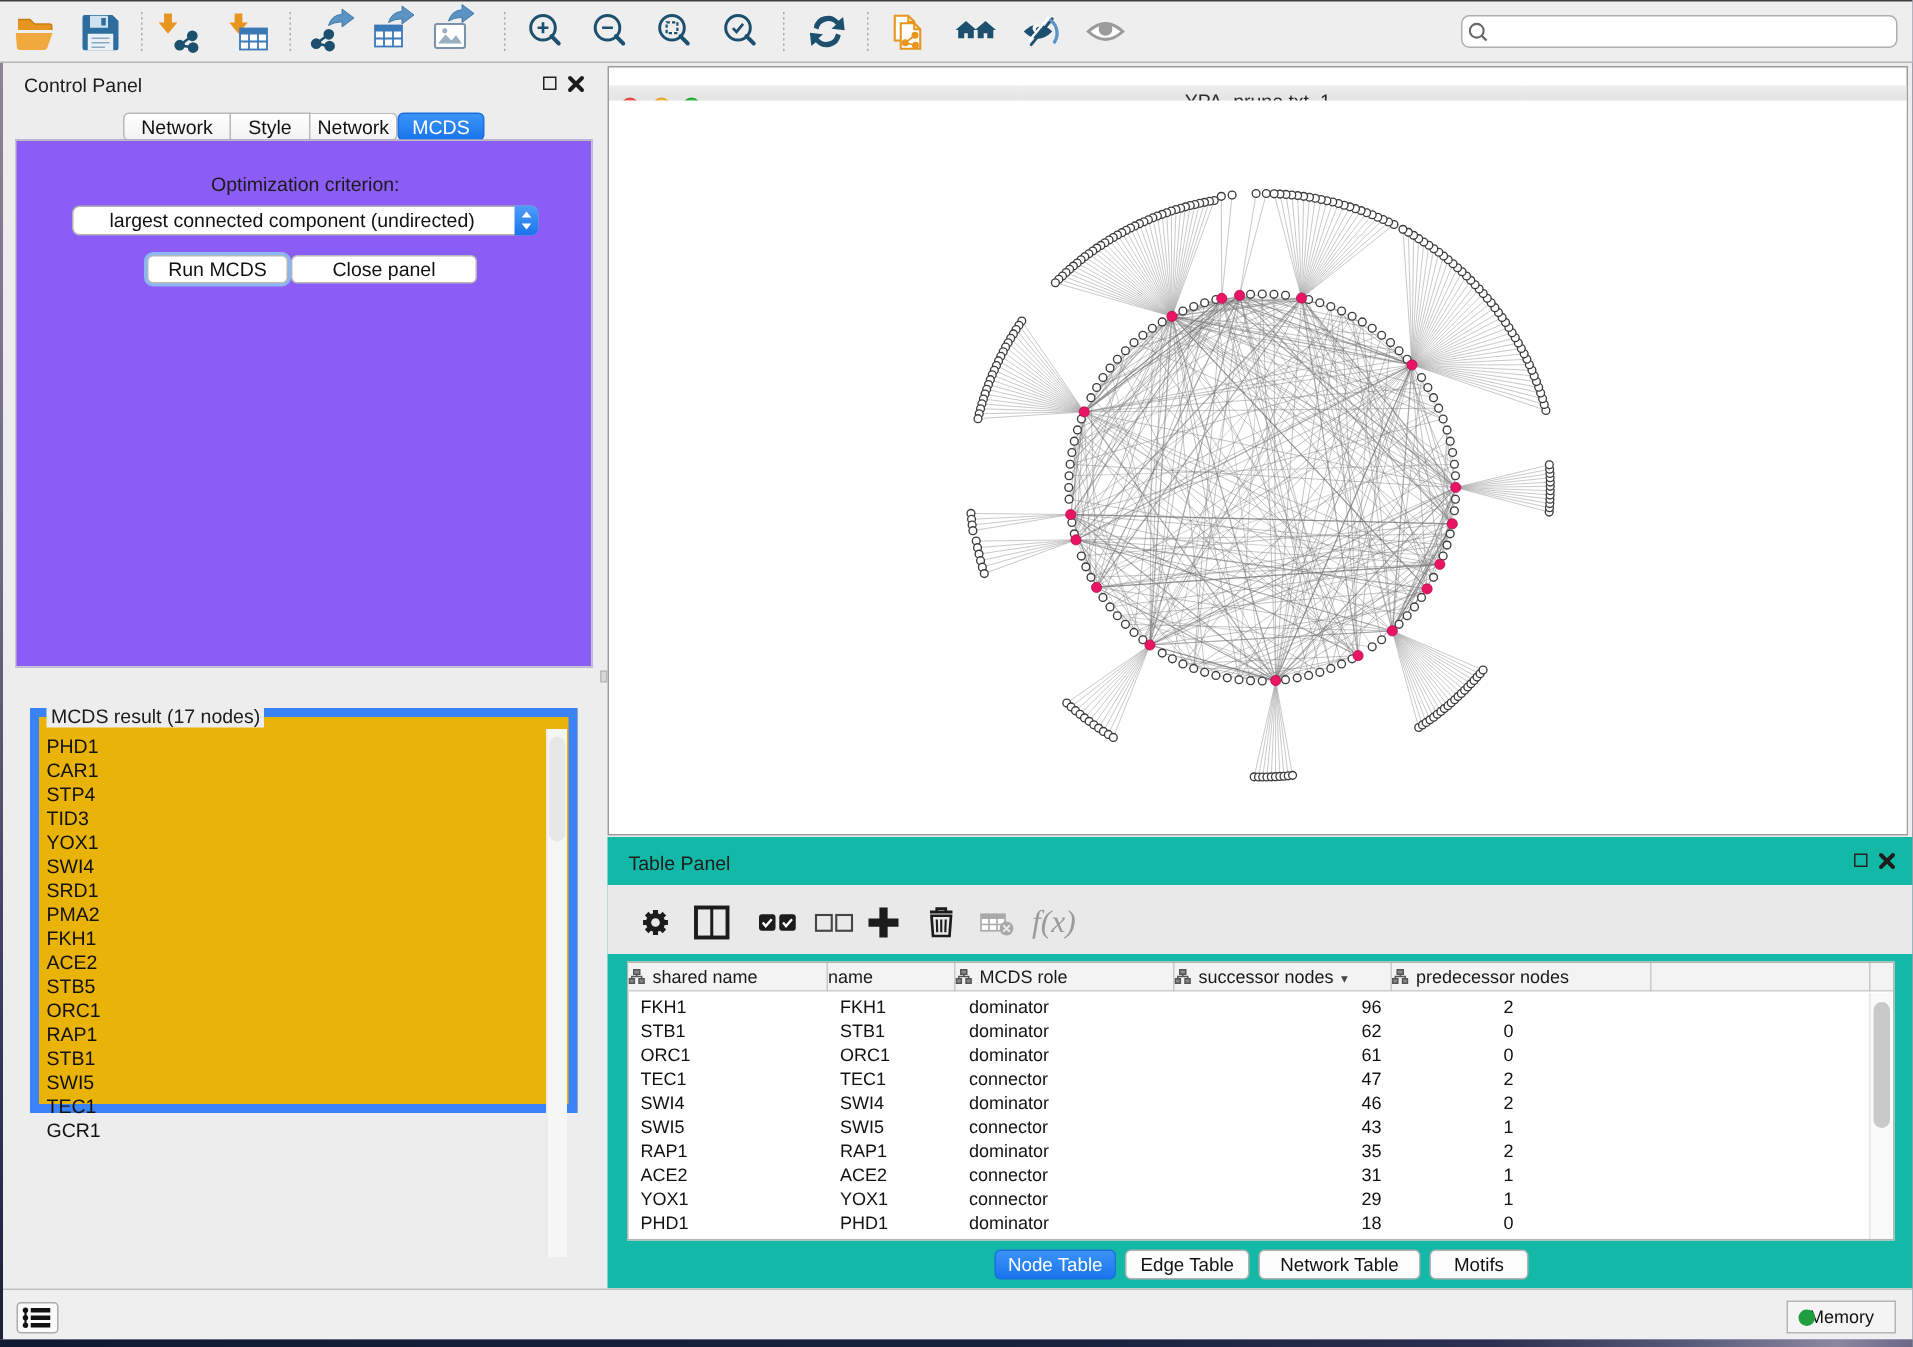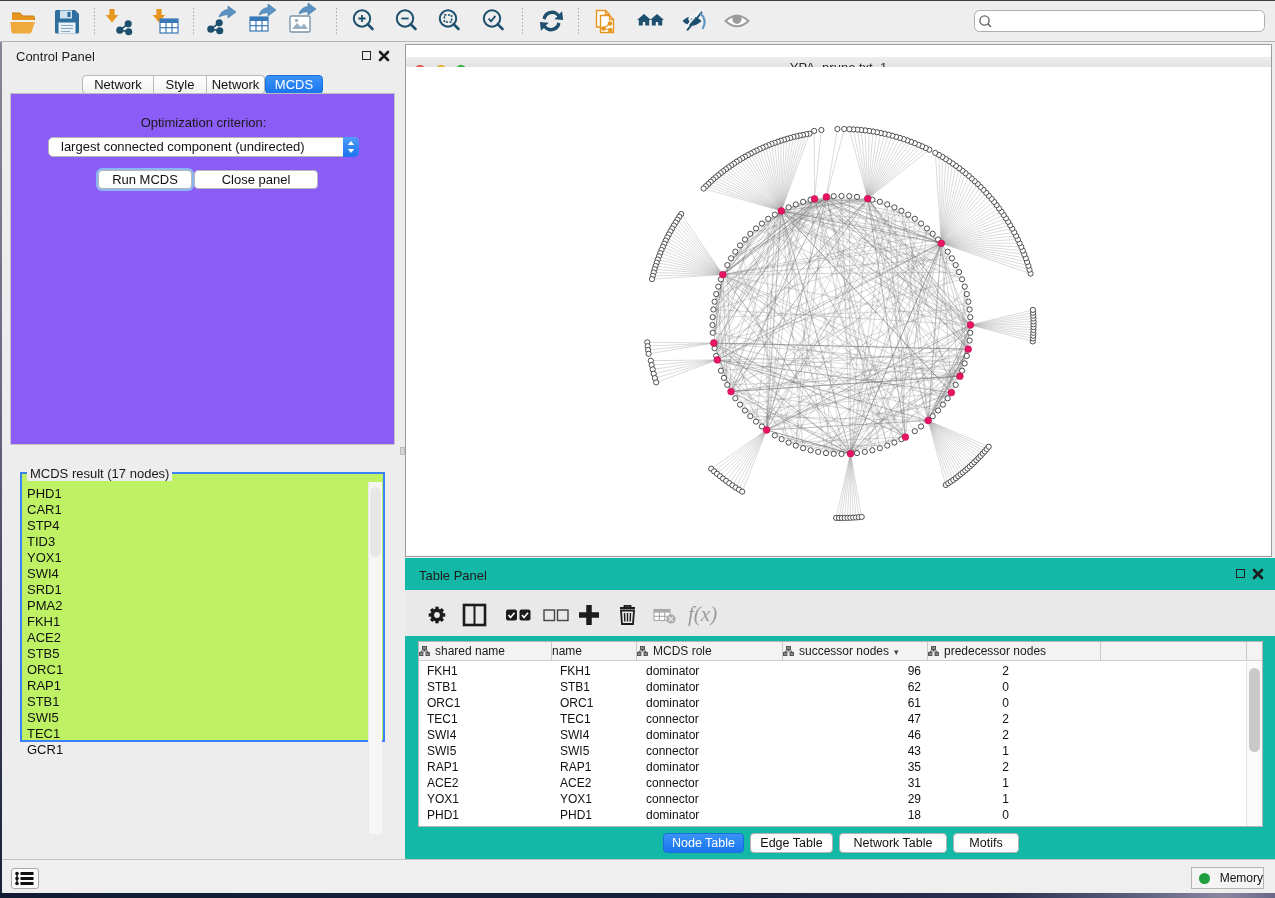--- a/index.html
+++ b/index.html
@@ -6,26 +6,26 @@
 #win{position:absolute;left:0;top:0;width:1275px;height:893px;background:#ededed}
 
 #toolbar{position:absolute;left:0;top:0;width:1275px;height:42px;background:#eeeeee;border-top:1px solid #3e3e3e;border-bottom:1px solid #b5b5b5}
 
 #leftpanel{position:absolute;left:2px;top:42px;width:399px;height:817px;background:#ededed}
 #cp-title{position:absolute;left:14px;top:7px;font-size:13px;color:#1c1c1c}
 .tab{position:absolute;top:33px;height:19px;background:linear-gradient(#ffffff,#f2f2f2);border:1px solid #b9b9b9;font-size:13px;color:#111;text-align:center;line-height:17px}
 #tab-mcds{background:linear-gradient(#3b93f7,#1a75ee);color:#fff;border:1px solid #1a6fe0;border-radius:4px;}
 #cp-content{position:absolute;left:8px;top:51px;width:385px;height:352px;background:#8b5cf6;border:1px solid #c6c6c6;border-top:1px solid #bdbdbd}
 #optlabel{position:absolute;left:0;top:21px;width:385px;text-align:center;font-size:13px;color:#1a1a1a}
-#dropdown{position:absolute;left:37px;top:43px;width:311px;height:20px;background:#fff;border:1px solid #b3b3b3;border-radius:5px;font-size:13px;color:#111;line-height:18px;padding-left:12px}
+#dropdown{position:absolute;left:37px;top:43px;width:311px;height:20px;background:#fff;border:1px solid #b3b3b3;border-radius:5px;font-size:13px;color:#111;line-height:18px;padding-left:24px}
 #dd-cap{position:absolute;right:-1px;top:-1px;width:16px;height:20px;background:linear-gradient(#4f9ef8,#1a72ee);border-radius:0 5px 5px 0}
 .btn{position:absolute;top:76px;height:19px;background:#fff;border:1px solid #b7b7b7;border-radius:4px;font-size:13px;color:#111;text-align:center;line-height:17px}
 #run{left:87px;width:94px;box-shadow:0 0 0 2px #8ab6f6}
 #closep{left:183px;width:124px}
-#fieldset{position:absolute;left:18px;top:430px;width:365px;height:270px;border:2px solid #3b82f6;background:#bef264}
+#fieldset{position:absolute;left:18px;top:430px;width:365px;height:270px;border:6px solid #3b82f6;background:#eab308}
 #legend{position:absolute;left:5px;top:-8px;background:#ededed;padding:0 3px;font-size:13px;color:#1a1a1a}
 #mcdslist{position:absolute;left:5px;top:12px;font-size:13px;line-height:16px;color:#111}
 #mcds-scroll{position:absolute;right:1px;top:8px;width:14px;height:352px;background:#f6f6f6;border-left:1px solid #e8e8e8}
 #mcds-thumb{position:absolute;left:1px;top:5px;width:11px;height:70px;background:#e7e7e7;border-radius:6px}
 
 #vsplit-handle{position:absolute;left:400px;top:447px;width:5px;height:8px;background:#d6d6d6;border:1px solid #bbb}
 
 #netframe{position:absolute;left:405px;top:44px;width:867px;height:513px;background:#fff;border:1px solid #9c9c9c}
 #nettitle{position:absolute;left:0;top:12px;width:865px;height:21px;background:linear-gradient(#eeeeee,#d8d8d8);border-bottom:1px solid #b0b0b0}
 #nettitle span{display:block;text-align:center;font-size:13px;color:#2b2b2b;line-height:21px}
@@ -40,21 +40,21 @@
 .hcell{position:absolute;top:0;height:19px;border-right:1px solid #c9c9c9;font-size:12px;color:#1a1a1a;text-align:left;line-height:18px}
 .trow{position:absolute;font-size:12px;color:#111;height:16px;line-height:16px}
 .num{position:absolute;text-align:right;font-size:12px;color:#111;height:16px;line-height:16px}
 #tbl-scroll{position:absolute;right:1px;top:20px;width:15px;height:164px;background:#fafafa;border-left:1px solid #e4e4e4}
 #tbl-thumb{position:absolute;left:2px;top:6px;width:11px;height:84px;background:#c9c9c9;border-radius:6px}
 .btab{position:absolute;top:275px;height:20px;background:#fdfdfd;border:1px solid #b2b2b2;border-radius:4px;font-size:12.5px;color:#111;text-align:center;line-height:18px}
 #btab-node{background:linear-gradient(#3b93f7,#1a75ee);color:#fff;border-color:#1a6fe0}
 
 #statusbar{position:absolute;left:0;top:859px;width:1275px;height:34px;background:#efefef;border-top:1px solid #c2c2c2}
 #listbtn{position:absolute;left:11px;top:8px;width:28px;height:21px;background:#fbfbfb;border:1px solid #ababab;border-radius:3px}
-#membtn{position:absolute;right:11px;top:7px;width:73px;height:22px;background:#f4f4f4;border:1px solid #b5b5b5;font-size:12px;color:#111;line-height:20px;text-align:right;padding-left:14px}
+#membtn{position:absolute;right:11px;top:7px;width:73px;height:22px;background:#f4f4f4;border:1px solid #b5b5b5;font-size:12px;color:#111;line-height:20px;text-align:left;padding-left:14px}
 #memdot{position:absolute;left:7px;top:5px;width:11px;height:11px;border-radius:50%;background:#1e9e3e}
 
 #wallpaper{position:absolute;left:0;top:893px;width:1275px;height:5px;background:linear-gradient(90deg,#101b33 0%,#17223d 55%,#2b3050 78%,#555a78 88%,#8b87a0 96%,#6a6888 100%)}
 #leftsliver{position:absolute;left:0;top:42px;width:2px;height:851px;background:linear-gradient(#8d8498 0%,#6e6782 40%,#3a3a58 75%,#1a2038 100%)}
 </style></head>
 <body>
 <div id="win">
   <div id="toolbar">
     <svg width="1275" height="42" viewBox="0 0 1275 42" style="position:absolute;left:0;top:0">
         <line x1="94.5" y1="7" x2="94.5" y2="35" stroke="#a9a9a9" stroke-width="1" stroke-dasharray="1.5,2"></line>

